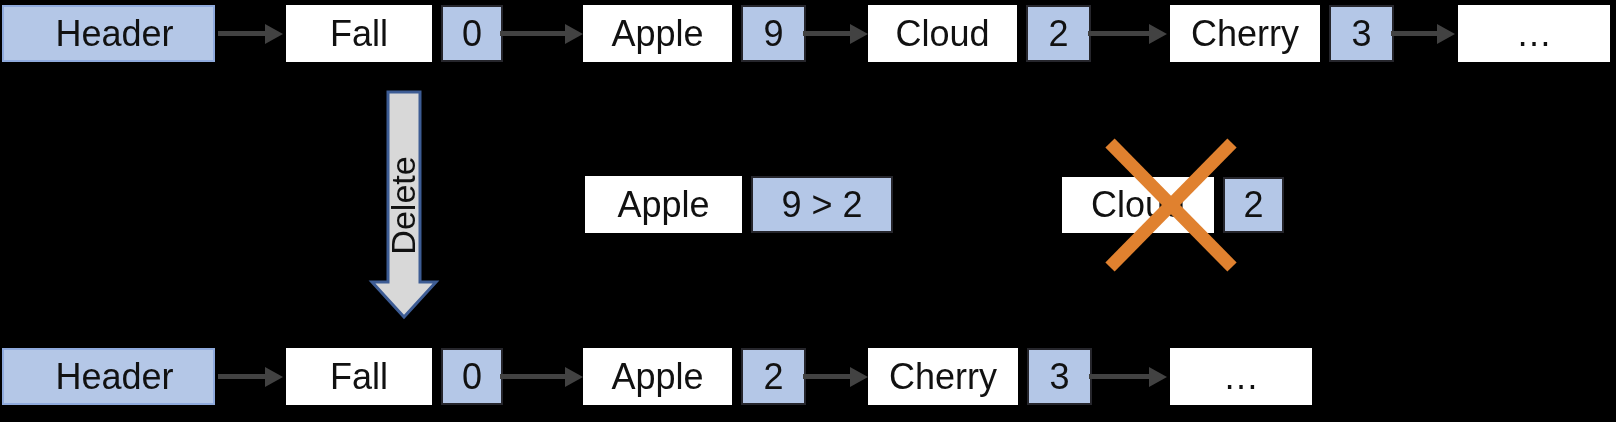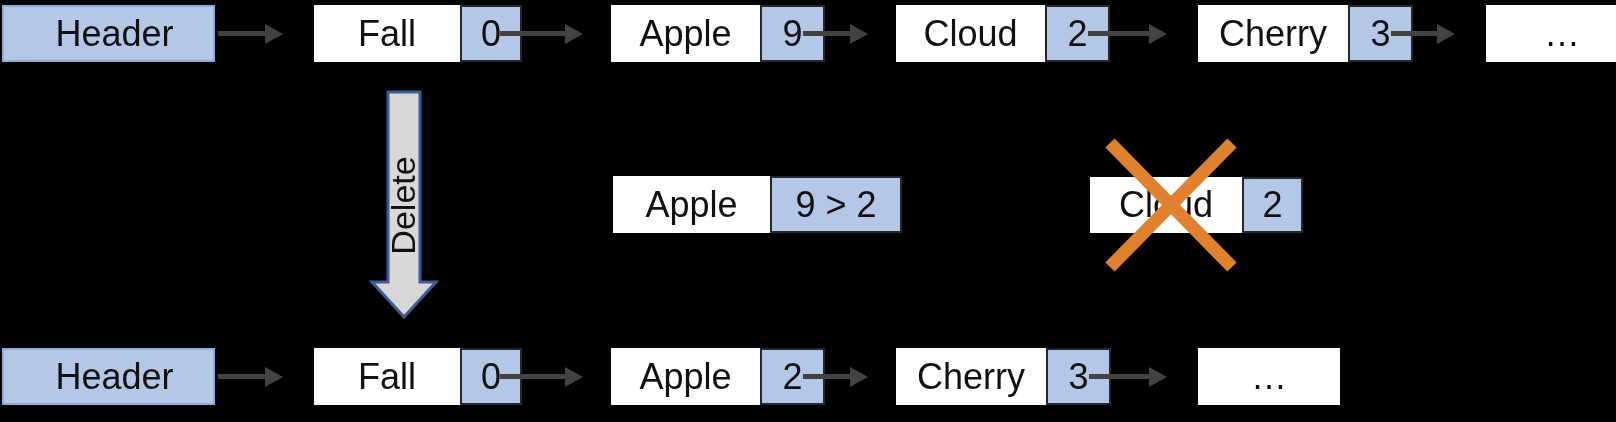--- a/index.html
+++ b/index.html
@@ -4,21 +4,21 @@
 <style>
   html,body { margin:0; padding:0; background:#000; }
   .canvas {
     position:relative; width:1616px; height:422px;
     background:var(--canvas-bg,#000);
     font-family:"Liberation Sans", sans-serif;
     color:var(--text-color,#111);
     overflow:hidden;
   }
   
-  .nodebox { position:absolute; display:flex; gap:0;margin-left:28px; }
+  .nodebox { position:absolute; display:flex; gap:9px; }
   .cell {
     height:100%; box-sizing:border-box;
     display:flex; align-items:center; justify-content:center;
     font-size:36px; line-height:1;
   }
   .cell.label { background:var(--node-fill,#fff); }
   .cell.value {
     background:var(--value-fill,#B4C7E7);
     border:2px solid var(--cell-border,#26262c);
   }
@@ -96,21 +96,21 @@
     <svg viewBox="0 0 70 230" xmlns="http://www.w3.org/2000/svg" aria-hidden="true">
       <polygon points="20,2 52,2 52,192 68,192 36,227 4,192 20,192"></polygon>
     </svg>
     <div class="delete-text">
       <span>Delete</span>
     </div>
   </div>
 
   <div class="nodebox" style="left:585px;top:176px;height:57px">
     <div class="cell label" style="width:157px">Apple</div>
-    <div class="cell value" style="width:132px">9 &gt; 2</div>
+    <div class="cell value" style="width:142px">9 &gt; 2</div>
   </div>
 
   <div class="nodebox" style="left:1062px;top:177px;height:56px">
     <div class="cell label" style="width:152px">Cloud</div>
     <div class="cell value" style="width:61px">2</div>
   </div>
 
   <div class="xmark">
     <svg viewBox="0 0 140 140" xmlns="http://www.w3.org/2000/svg" aria-hidden="true">
       <line x1="10" y1="8" x2="132" y2="132"></line>

